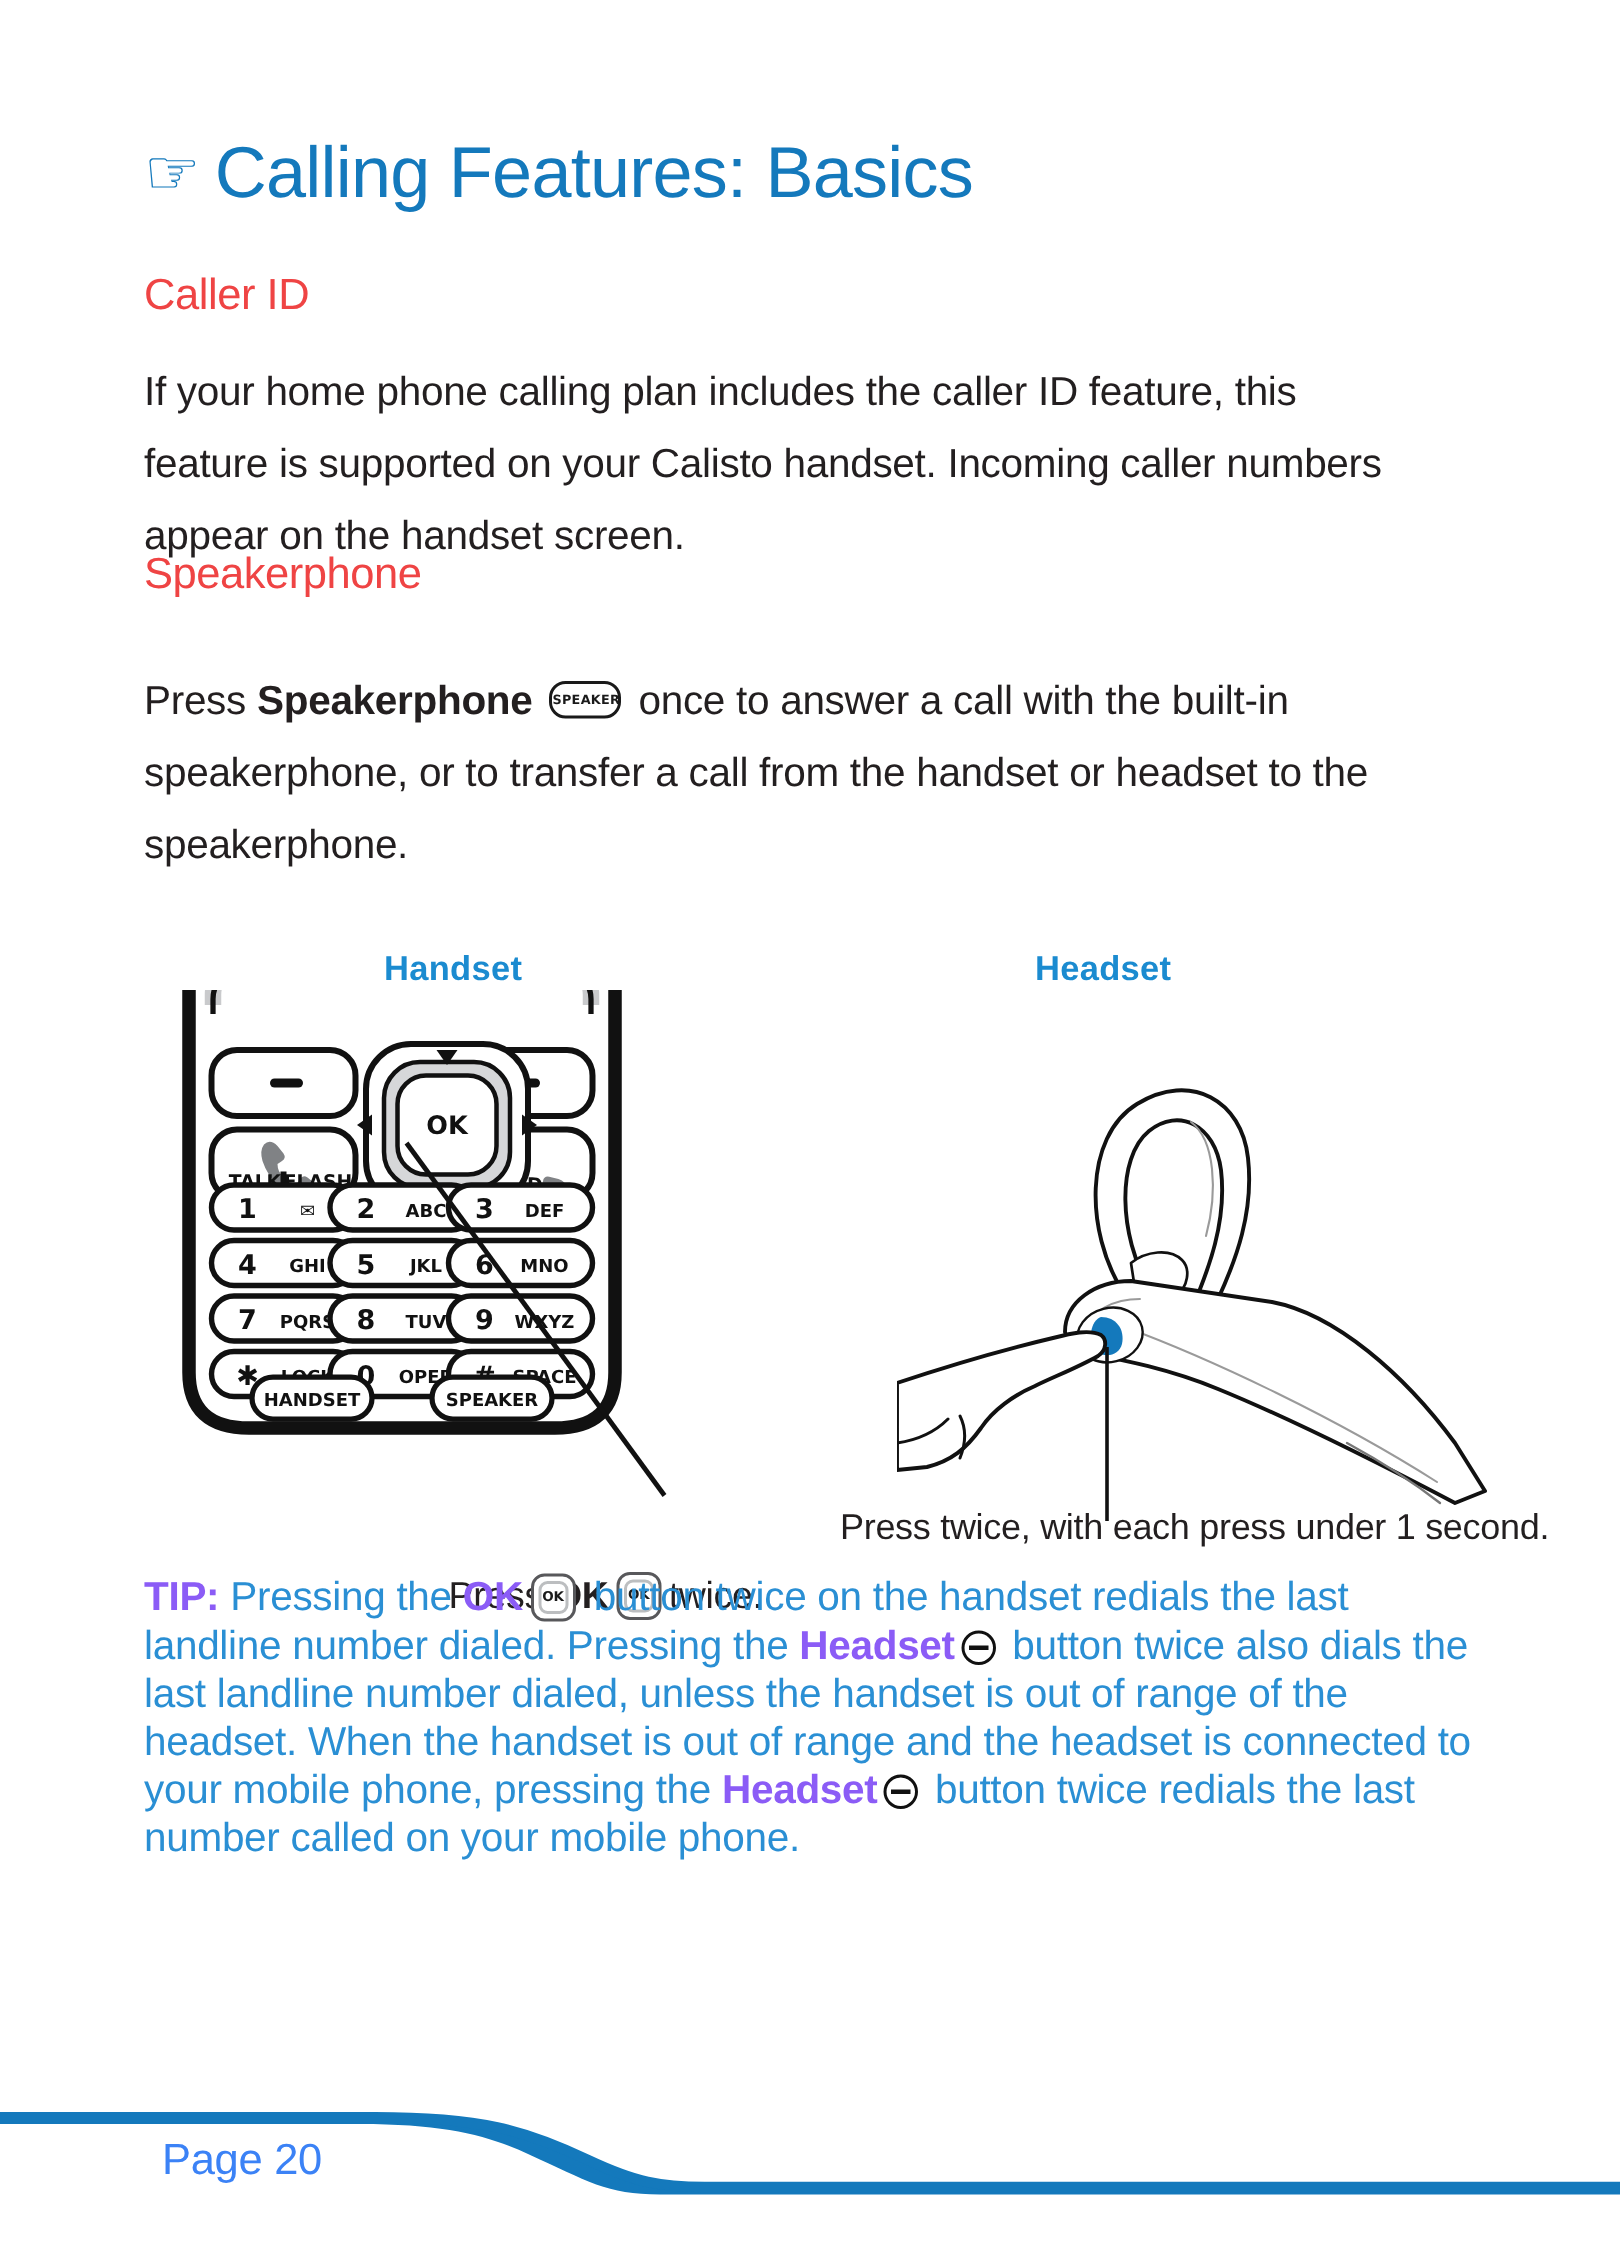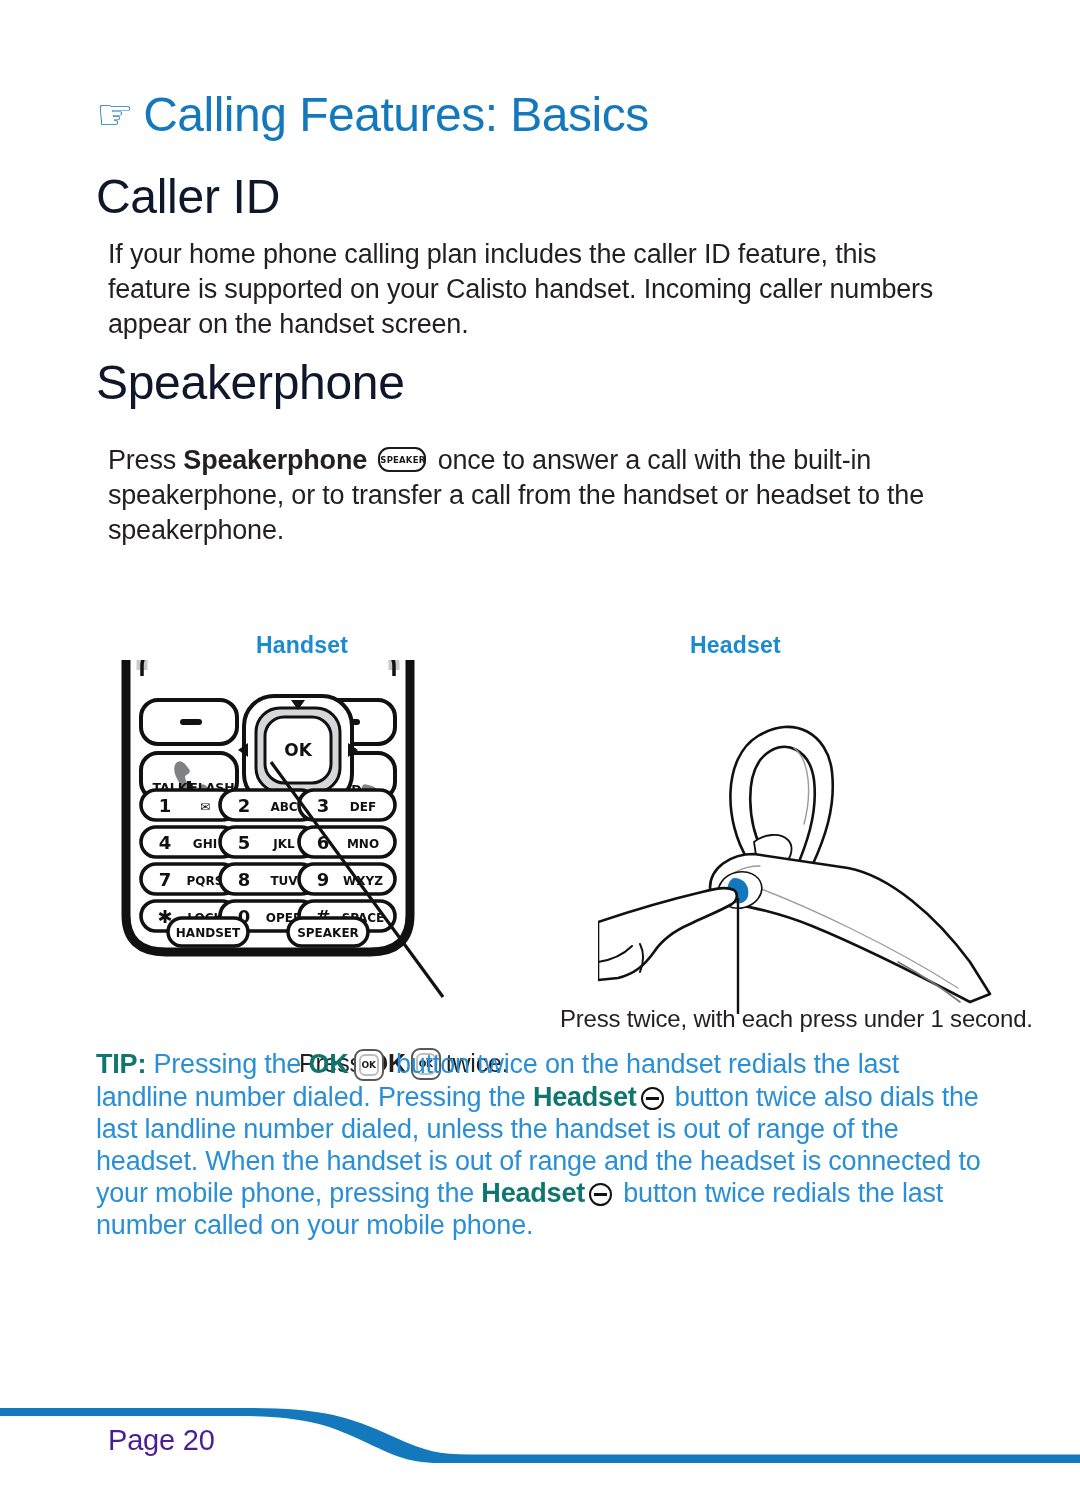--- a/index.html
+++ b/index.html
@@ -18,49 +18,49 @@
   .h1{
     position:absolute;left:96px;top:86px;
     font-size:48px;line-height:58px;
     color:#1479bc;font-weight:400;
     letter-spacing:-0.5px;
     white-space:nowrap;
   }
   .h1 .hand{font-size:42px;margin-right:10px;vertical-align:2px;}
   .h2{
     position:absolute;left:96px;
-    font-size:48px;line-height:42px;
-    color:#0f172a;font-weight:400;
+    font-size:29px;line-height:42px;
+    color:#ef4444;font-weight:400;
     letter-spacing:-0.3px;
     white-space:nowrap;
   }
   .h2.callerid{top:176px;}
   .h2.speaker{top:362px;}
   .h2.redial{top:548px;font-size:36px;color:#1b8bd0;}
   .h2.redial .hand{font-size:32px;margin-right:10px;vertical-align:1px;}
 
   
   .para{
-    position:absolute;left:108px;width:900px;
-    font-size:27px;line-height:35px;
+    position:absolute;left:96px;width:900px;
+    font-size:27px;line-height:48px;
     color:#231f20;
     font-weight:400;
     letter-spacing:-0.2px;
   }
   .para.p1{top:237px;width:840px;}
   .para.p2{top:422px;width:890px;margin-top:21px;}
   .para b{font-weight:700;}
 
   .tip{
     position:absolute;left:96px;top:1048px;width:890px;
     font-size:27px;line-height:32px;
     color:#2a8fd4;
     letter-spacing:-0.2px;
   }
-  .tip b{font-weight:700;color:#0f766e;}
+  .tip b{font-weight:700;color:#8b5cf6;}
 
   
   .key-speaker{
     display:inline-block;
     width:44px;height:21px;
     border:2px solid #1a1a1a;
     border-radius:11px;
     position:relative;
     vertical-align:-3px;
     margin:0 4px;
@@ -137,21 +137,21 @@
   
   .illus{position:absolute;}
   #handset-illus{left:108px;top:660px;}
   #headset-illus{left:598px;top:662px;}
   #leaders{left:0;top:0;position:absolute;}
 
   
   #footer-swoosh{position:absolute;left:0;top:1380px;}
   .pagenum{
     position:absolute;left:108px;top:1424px;
-    font-size:29px;color:#4c1d95;letter-spacing:-0.2px;
+    font-size:29px;color:#3b82f6;letter-spacing:-0.2px;
   }
 </style>
 </head>
 <body>
 
 <div class="page">
 
   <div class="h1">
     <span class="hand">☞</span><span>Calling Features: Basics</span>
   </div>

